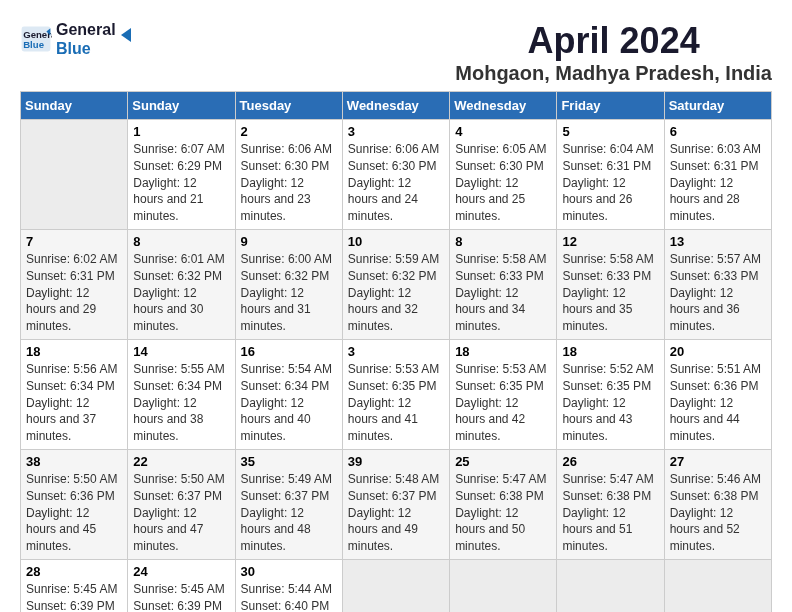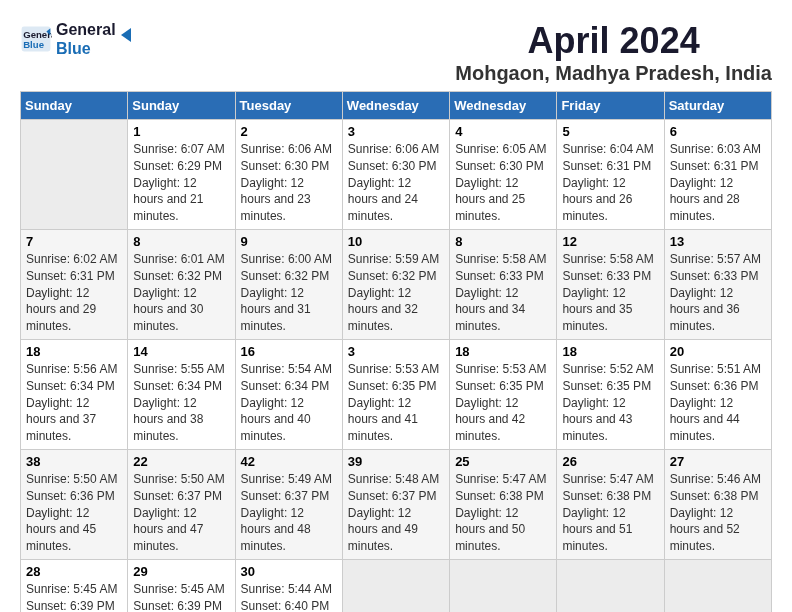--- a/index.html
+++ b/index.html
@@ -206,21 +206,21 @@
       <tr>
         <td>
           <div class="day-num">38</div>
           <div class="day-info">Sunrise: 5:50 AM<br>Sunset: 6:36 PM<br>Daylight: 12 hours and 45 minutes.</div>
         </td>
         <td>
           <div class="day-num">22</div>
           <div class="day-info">Sunrise: 5:50 AM<br>Sunset: 6:37 PM<br>Daylight: 12 hours and 47 minutes.</div>
         </td>
         <td>
-          <div class="day-num">42</div>
+          <div class="day-num">35</div>
           <div class="day-info">Sunrise: 5:49 AM<br>Sunset: 6:37 PM<br>Daylight: 12 hours and 48 minutes.</div>
         </td>
         <td>
           <div class="day-num">39</div>
           <div class="day-info">Sunrise: 5:48 AM<br>Sunset: 6:37 PM<br>Daylight: 12 hours and 49 minutes.</div>
         </td>
         <td>
           <div class="day-num">25</div>
           <div class="day-info">Sunrise: 5:47 AM<br>Sunset: 6:38 PM<br>Daylight: 12 hours and 50 minutes.</div>
         </td>
@@ -232,21 +232,21 @@
           <div class="day-num">27</div>
           <div class="day-info">Sunrise: 5:46 AM<br>Sunset: 6:38 PM<br>Daylight: 12 hours and 52 minutes.</div>
         </td>
       </tr>
       <tr>
         <td>
           <div class="day-num">28</div>
           <div class="day-info">Sunrise: 5:45 AM<br>Sunset: 6:39 PM<br>Daylight: 12 hours and 53 minutes.</div>
         </td>
         <td>
-          <div class="day-num">29</div>
+          <div class="day-num">24</div>
           <div class="day-info">Sunrise: 5:45 AM<br>Sunset: 6:39 PM<br>Daylight: 12 hours and 54 minutes.</div>
         </td>
         <td>
           <div class="day-num">30</div>
           <div class="day-info">Sunrise: 5:44 AM<br>Sunset: 6:40 PM<br>Daylight: 12 hours and 55 minutes.</div>
         </td>
         <td class="empty-cell"></td>
         <td class="empty-cell"></td>
         <td class="empty-cell"></td>
         <td class="empty-cell"></td>

